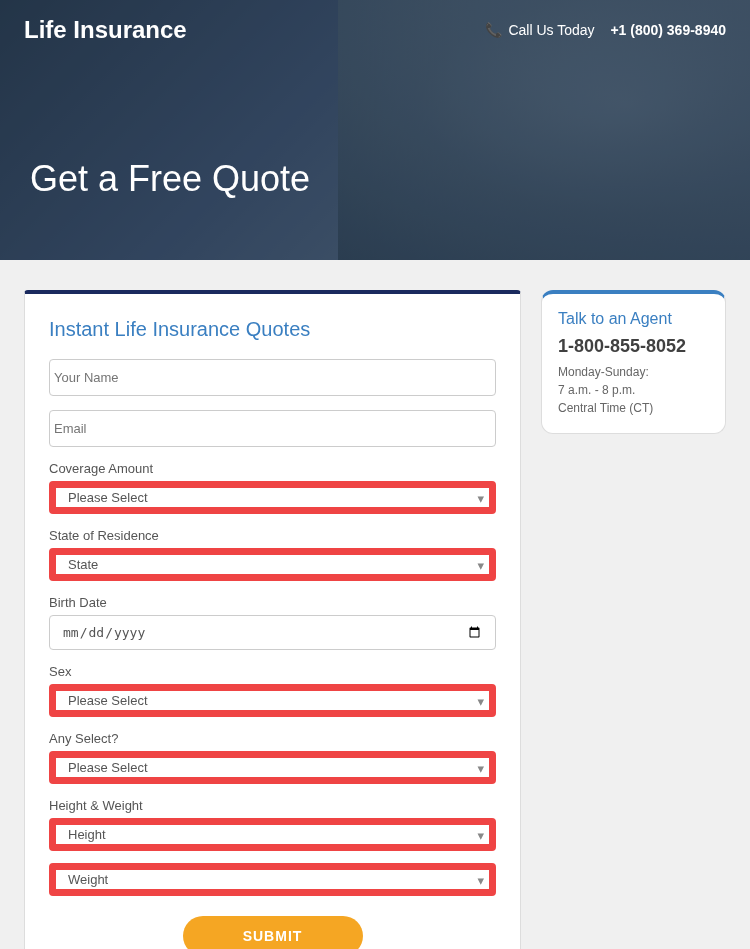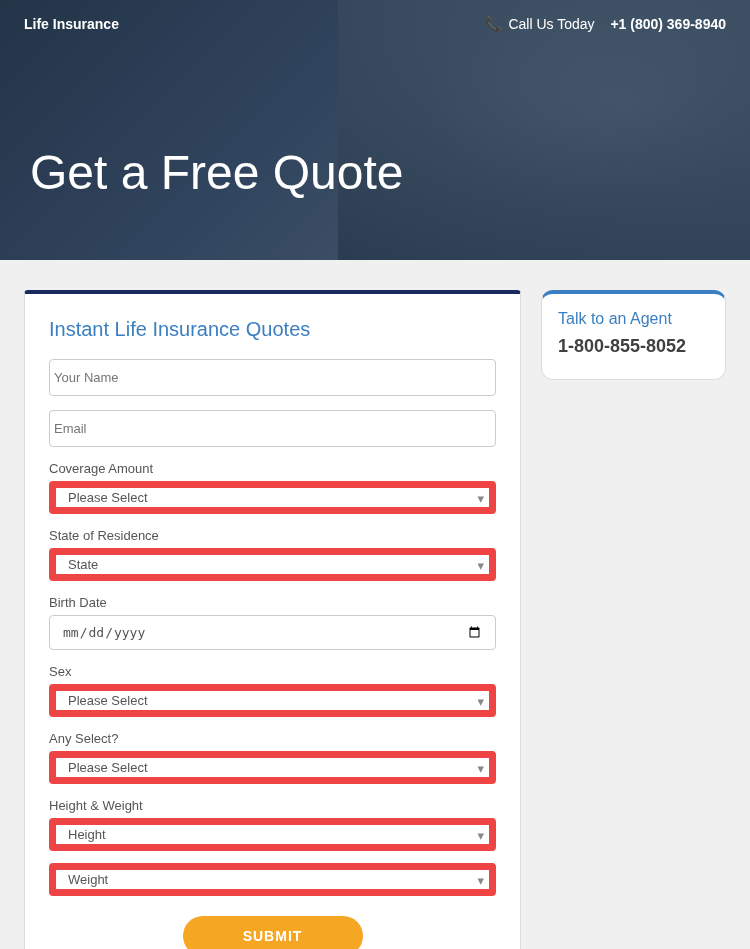--- a/index.html
+++ b/index.html
@@ -26,30 +26,30 @@
       content: '';
       position: absolute; bottom: 0; right: 0; width: 100%; height: 100%;
       background: linear-gradient(to bottom, rgba(110,130,150,0.4) 0%, rgba(60,80,100,0.5) 100%);
     }
     .nav-bar {
       position: relative; z-index: 10;
       display: flex; justify-content: space-between; align-items: center;
       padding: 16px 24px;
     }
     .nav-logo {
-      color: #fff; font-size: 14px; font-weight: bold;
+      color: #fff; font-size: 24px; font-weight: bold;
     }
     .nav-phone {
       color: #fff; font-size: 14px; display: flex; align-items: center; gap: 6px;
     }
     .nav-phone strong { font-weight: bold; }
     .hero-headline {
       position: absolute; z-index: 10;
       bottom: 60px; left: 30px;
-      color: #fff; font-size: 48px; font-weight: 300;
+      color: #fff; font-size: 36px; font-weight: 300;
     }
 
     
     .main-content {
       background: #f0f0f0;
       padding: 30px 24px 20px;
       display: flex; gap: 20px; align-items: flex-start;
       max-width: 750px; margin: 0 auto;
     }
 
@@ -231,15 +231,20 @@
         </div>
       </div>
     </div>
 
     <button class="submit-btn">SUBMIT</button>
   </div>
 
   <div class="agent-card">
     <div class="agent-title">Talk to an Agent</div>
     <div class="agent-phone">1-800-855-8052</div>
+    <div class="agent-hours">
+      <span>Monday-Sunday:</span><br>
+      <span>7 a.m. - 8 p.m.</span><br>
+      <span>Central Time (CT)</span>
+    </div>
   </div>
 
 </div>
 
 </body></html>

